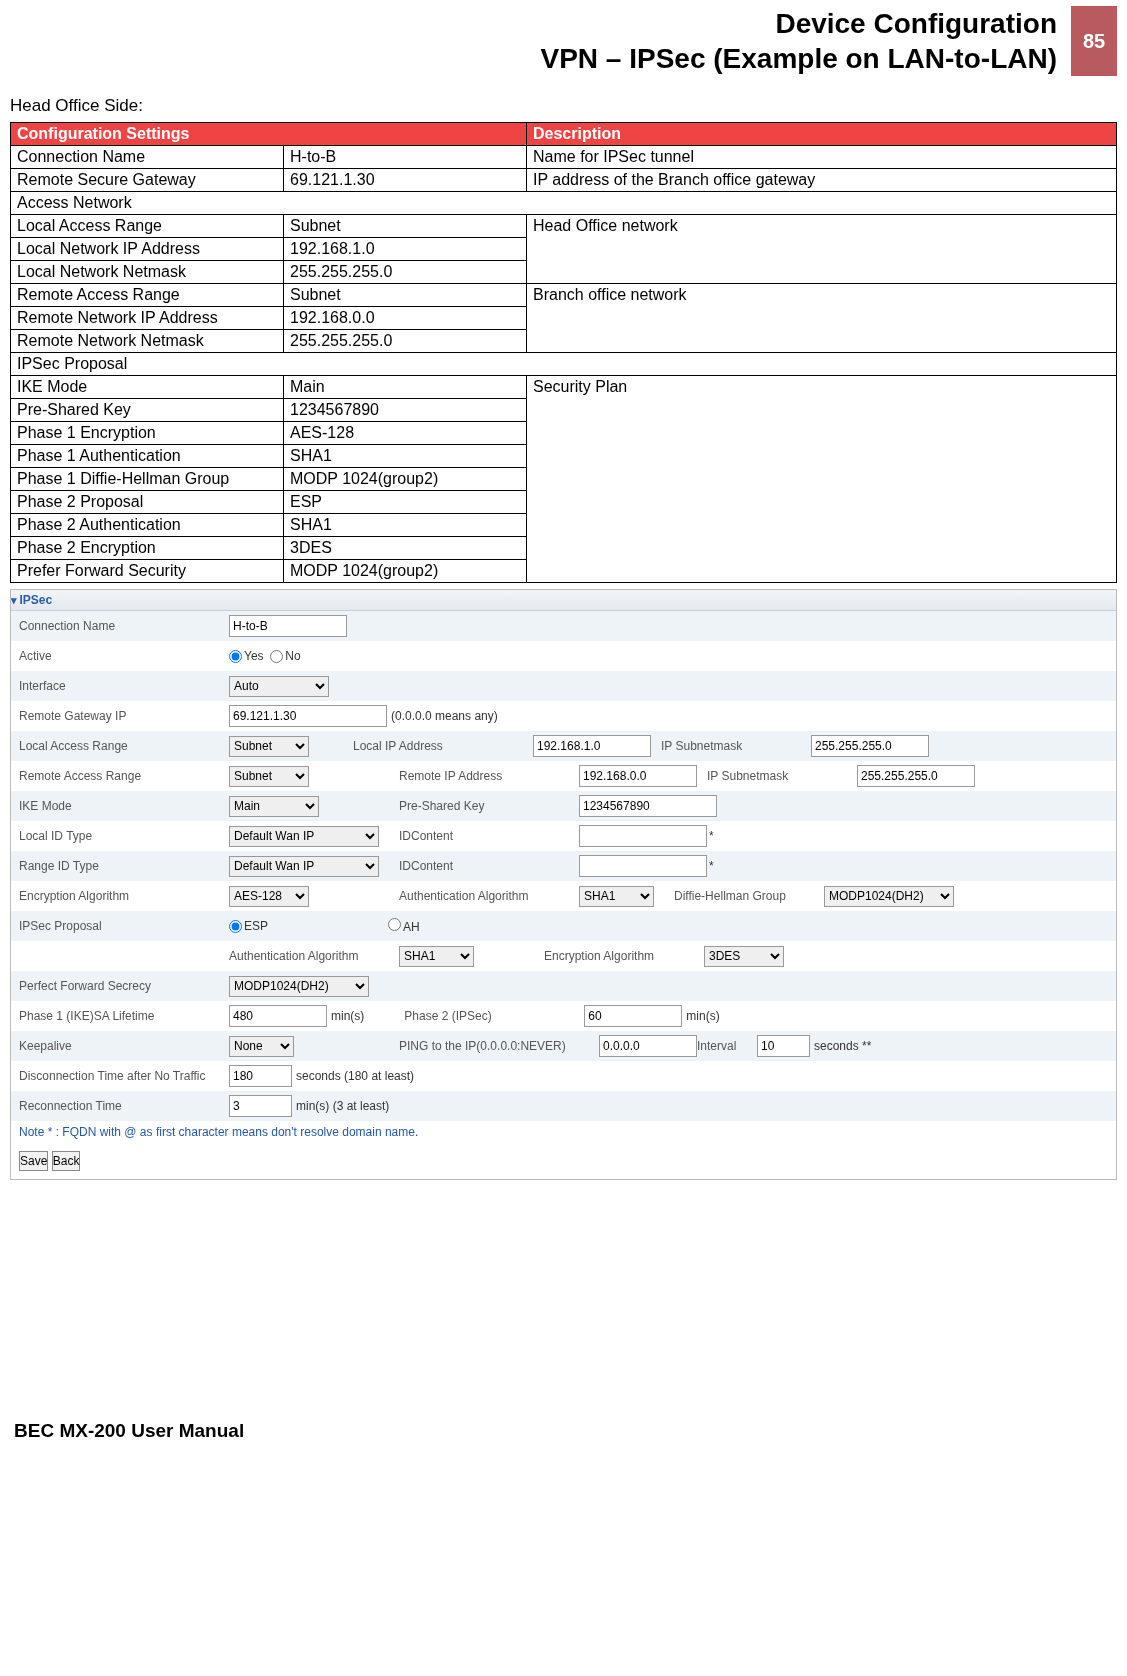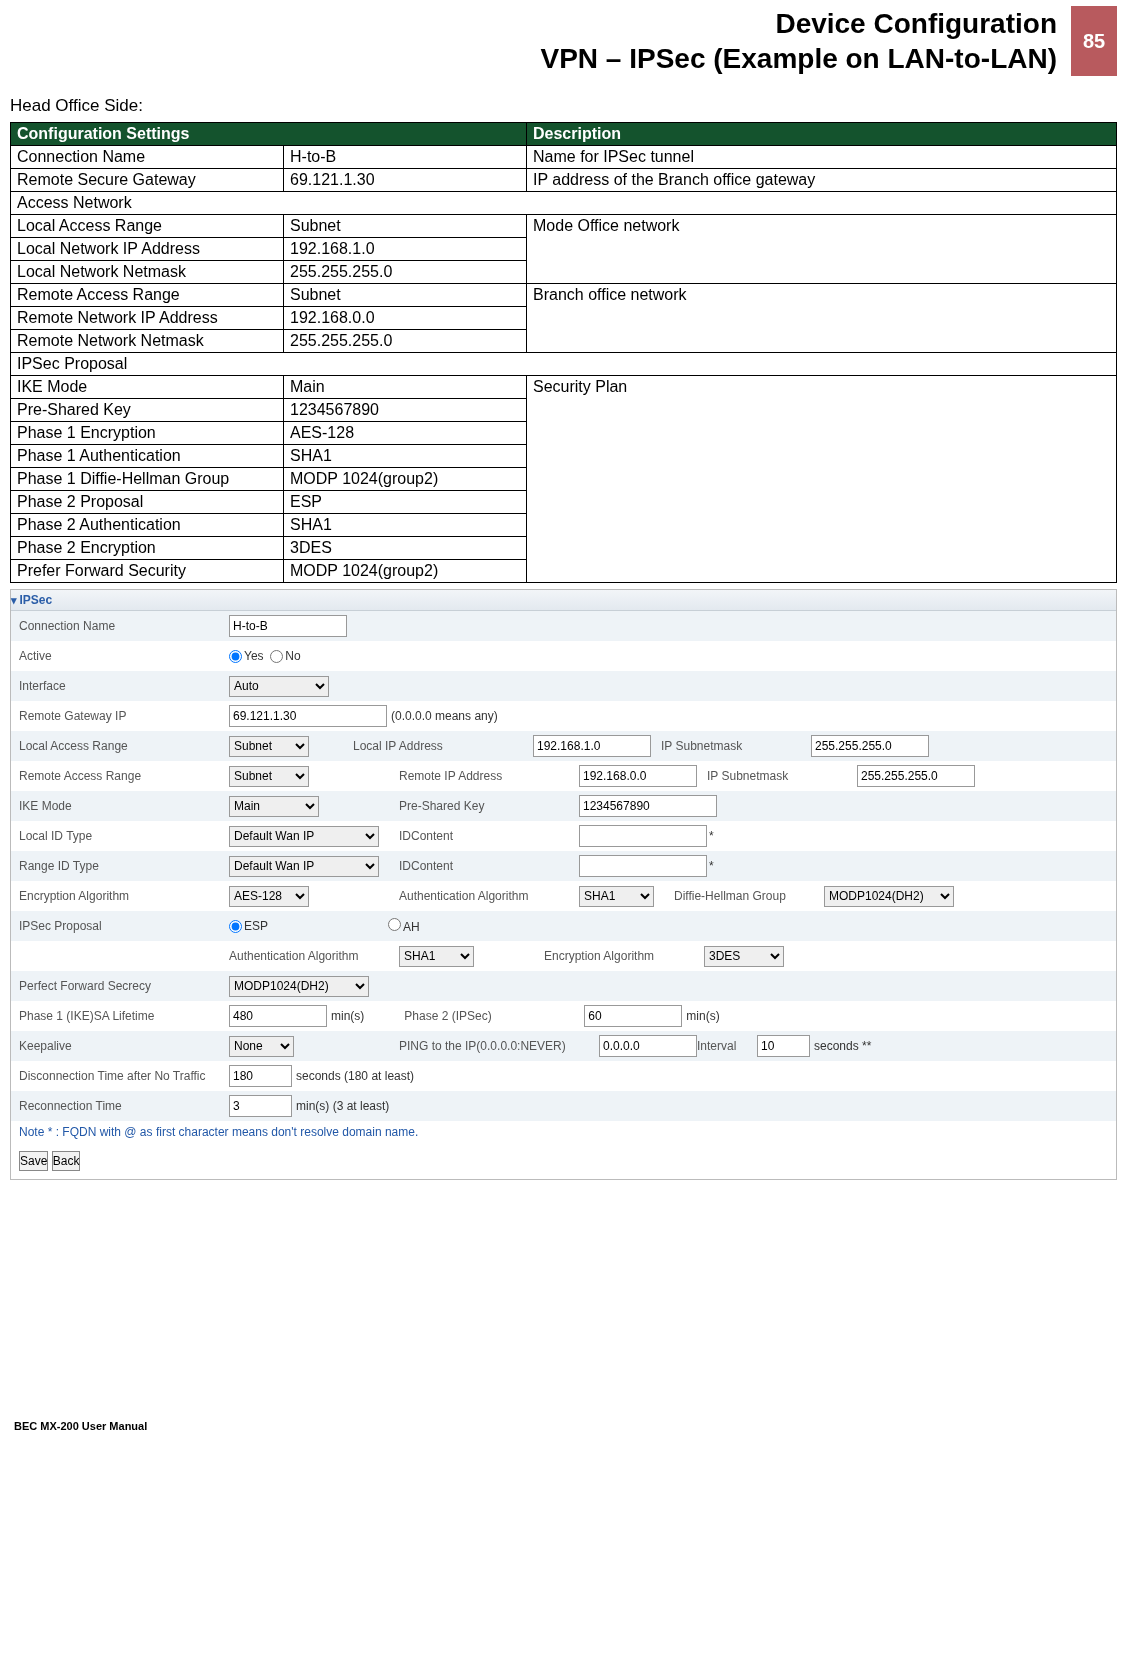--- a/index.html
+++ b/index.html
@@ -48,21 +48,21 @@
     width: 100%;
     font-size: 16px;
   }
   table.cfg th, table.cfg td {
     border: 1px solid #000;
     padding: 2px 6px;
     text-align: left;
     vertical-align: top;
   }
   table.cfg th {
-    background: #14532d;
+    background: #ef4444;
     color: #fff;
     font-weight: bold;
   }
   table.cfg td.col1 { width: 260px; }
   table.cfg td.col2 { width: 230px; }
 
   
   .shot {
     border: 1px solid #bbb;
     margin-top: 6px;
@@ -110,21 +110,21 @@
   .radio { margin:0 2px 0 0;}
   .note { color:#2258a8; font-size:12px; padding:4px 8px;}
   .btnbar { padding:8px;}
   button.f {
     font-size:12px; padding:2px 0; border:1px solid #888; background:#f2f2f2;
   }
   .footer {
     position: relative;
     margin-top: 240px;
     font-weight: bold;
-    font-size: 11px;
+    font-size: 19px;
     padding-left:4px;
   }
   .after-txt { font-size:12px; color:#333; margin-left:4px;}
   .star{color:#333; font-size:12px; margin-left:2px;}
 </style>
 </head>
 <body>
 
 <div class="page">
   <div class="header-row">
@@ -152,21 +152,21 @@
           <td class="col1">Remote Secure Gateway</td>
           <td class="col2">69.121.1.30</td>
           <td>IP address of the Branch office gateway</td>
         </tr>
     <tr>
           <td colspan="3">Access Network</td>
         </tr>
     <tr>
           <td class="col1">Local Access Range</td>
           <td class="col2">Subnet</td>
-          <td rowspan="3">Mode Office network</td>
+          <td rowspan="3">Head Office network</td>
         </tr>
     <tr>
           <td class="col1">Local Network IP Address</td>
           <td class="col2">192.168.1.0</td>
         </tr>
     <tr>
           <td class="col1">Local Network Netmask</td>
           <td class="col2">255.255.255.0</td>
         </tr>
     <tr>

